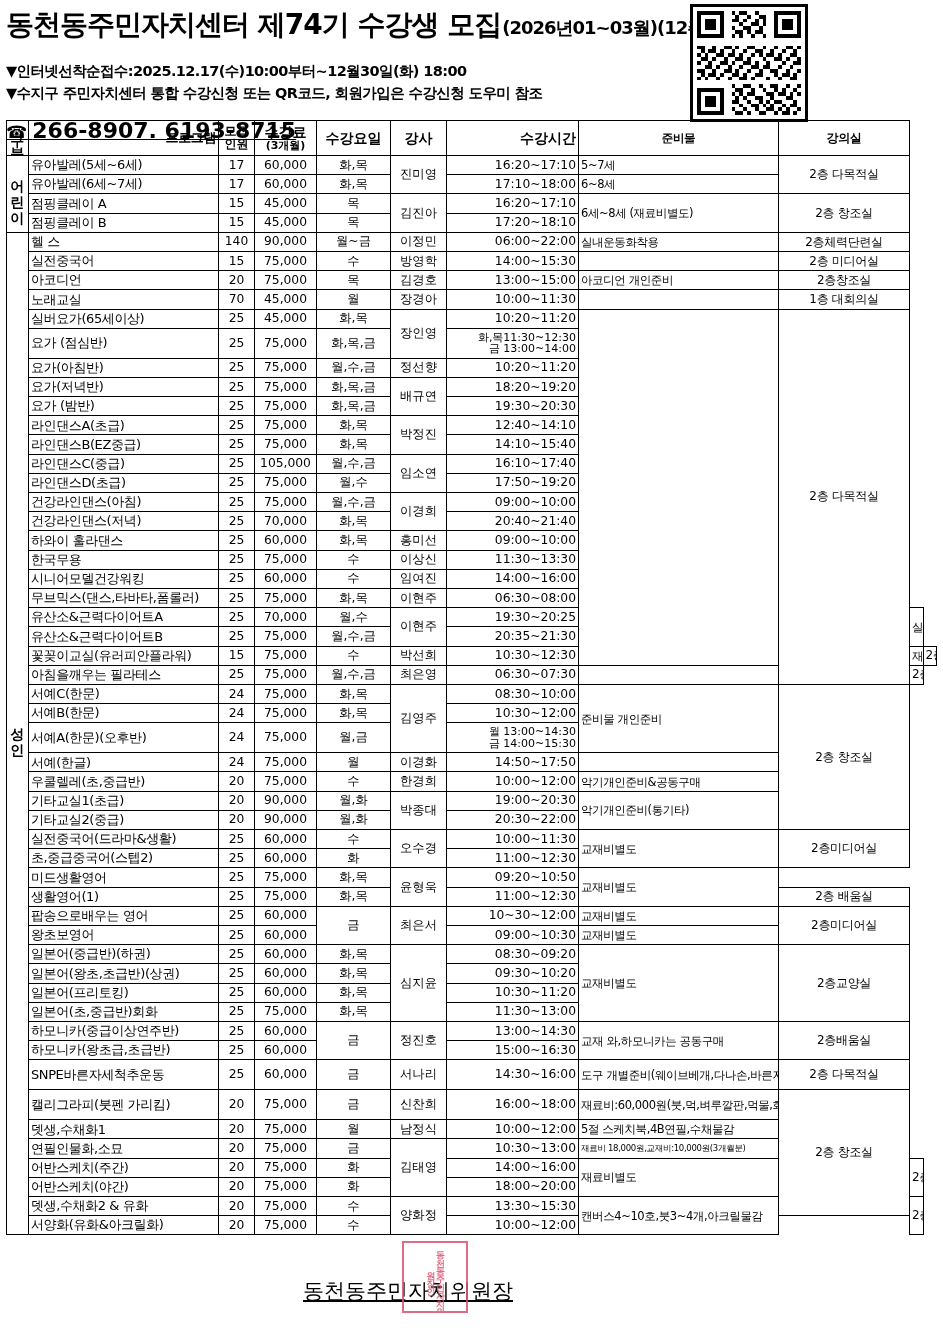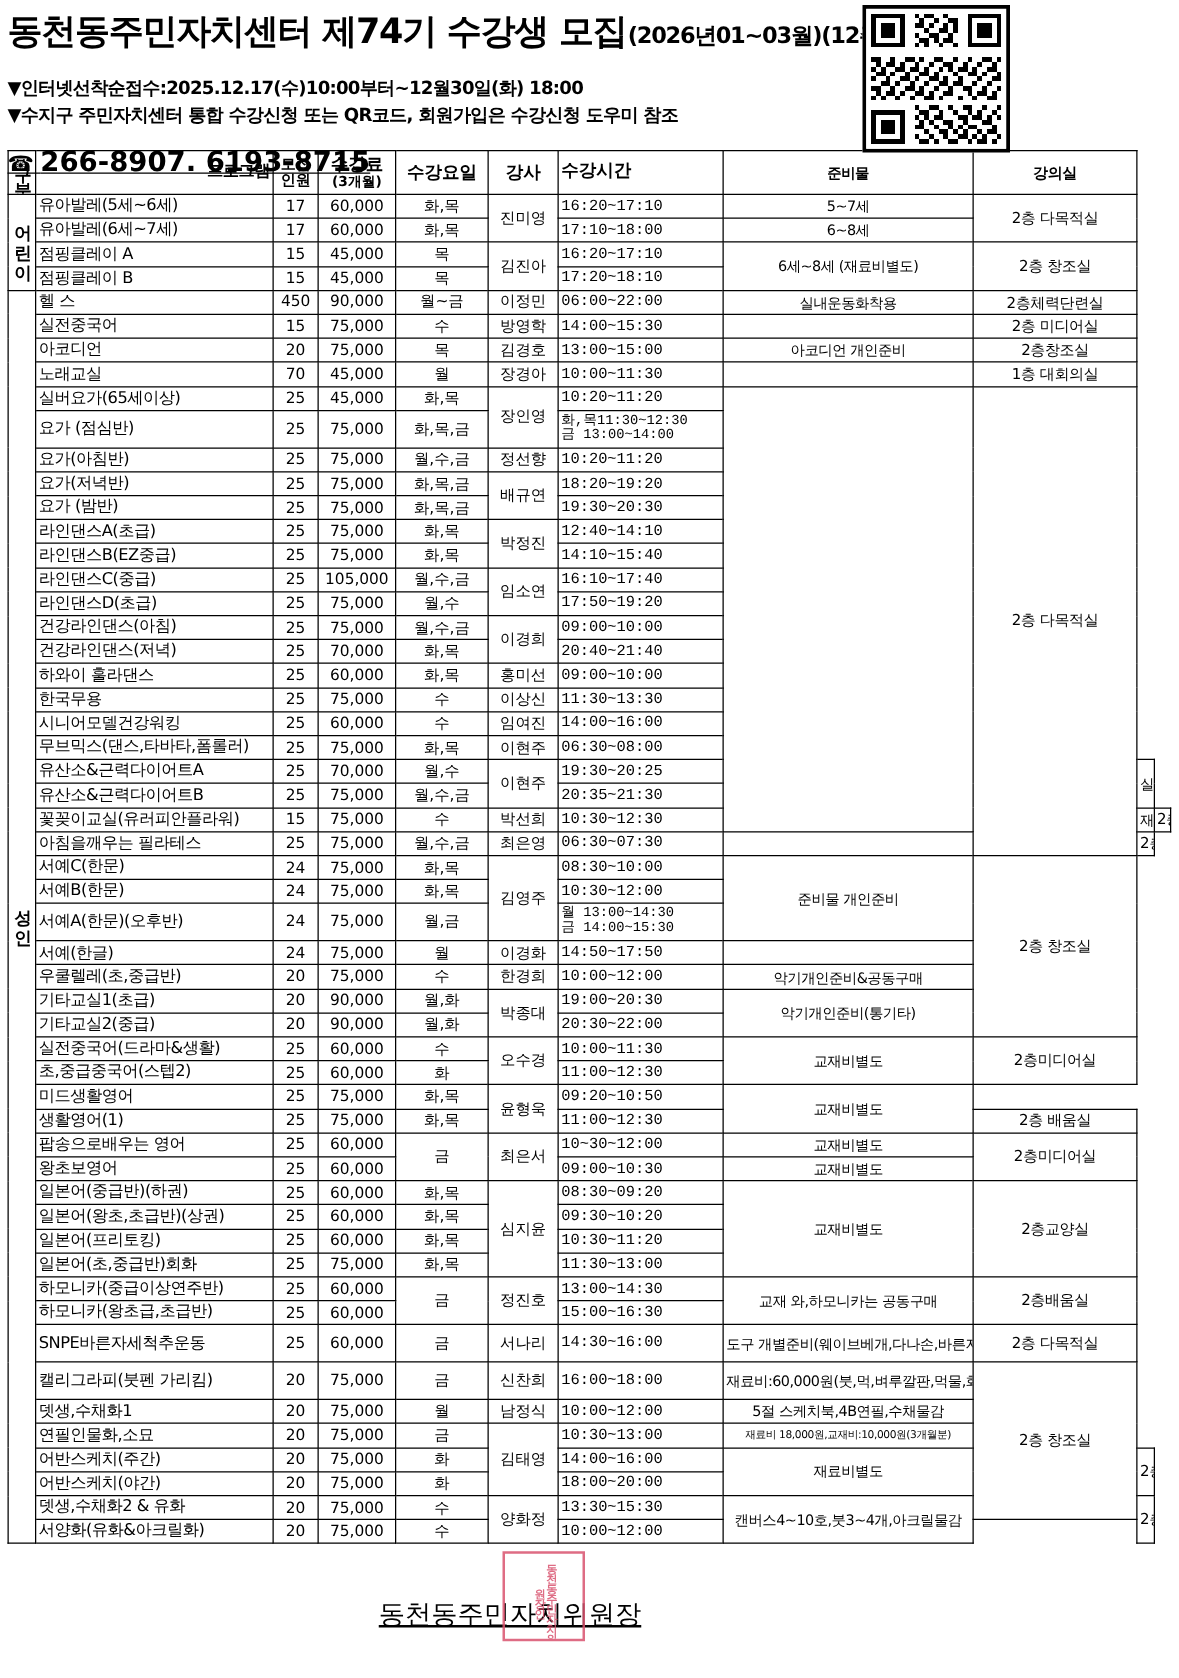--- a/index.html
+++ b/index.html
@@ -101,22 +101,22 @@
     padding: 0;
   }
   th .sub { font-size: 11px; display:block; }
 
   .c-gubun  { width: 22px;  text-align:center; font-weight:bold; font-size:14px; letter-spacing:-1px;}
   .c-prog   { width: 190px; text-align:left;  padding-left:4px; font-size:13px; letter-spacing:-0.4px;}
   .c-cap    { width: 36px;  text-align:center; }
   .c-fee    { width: 62px;  text-align:center; }
   .c-days   { width: 74px;  text-align:center; }
   .c-teach  { width: 56px;  text-align:center; }
-  .c-time   { width: 132px; text-align:left;font-family:Liberation Mono, monospace; }
-  .c-prep   { width: 200px; text-align:center; padding-left:3px; font-size:11.5px; letter-spacing:-0.4px;}
+  .c-time   { width: 132px; text-align:right; }
+  .c-prep   { width: 200px; text-align:left; padding-left:3px; font-size:11.5px; letter-spacing:-0.4px;}
   .c-room   { width: 131px; text-align:center; font-size:12px; letter-spacing:-0.3px;}
 
   tbody tr { height: 19.2px; }
   td.vert {
     writing-mode: vertical-rl;
     text-orientation: upright;
     letter-spacing: 2px;
     font-weight: bold;
     font-size: 14px;
     text-align: center;
@@ -419,21 +419,21 @@
         <tr>
           <td class="c-prog">점핑클레이 B</td>
           <td class="c-cap">15</td>
           <td class="c-fee">45,000</td>
           <td class="c-days">목</td>
           <td class="c-time">17:20~18:10</td>
         </tr>
         <tr>
           <td class="c-gubun vert" rowspan="58">성인</td>
           <td class="c-prog">헬 스</td>
-          <td class="c-cap">450</td>
+          <td class="c-cap">140</td>
           <td class="c-fee">90,000</td>
           <td class="c-days">월~금</td>
           <td class="c-teach">이정민</td>
           <td class="c-time">06:00~22:00</td>
           <td class="c-prep">실내운동화착용</td>
           <td class="c-room">2층체력단련실</td>
         </tr>
         <tr>
           <td class="c-prog">실전중국어</td>
           <td class="c-cap">15</td>

